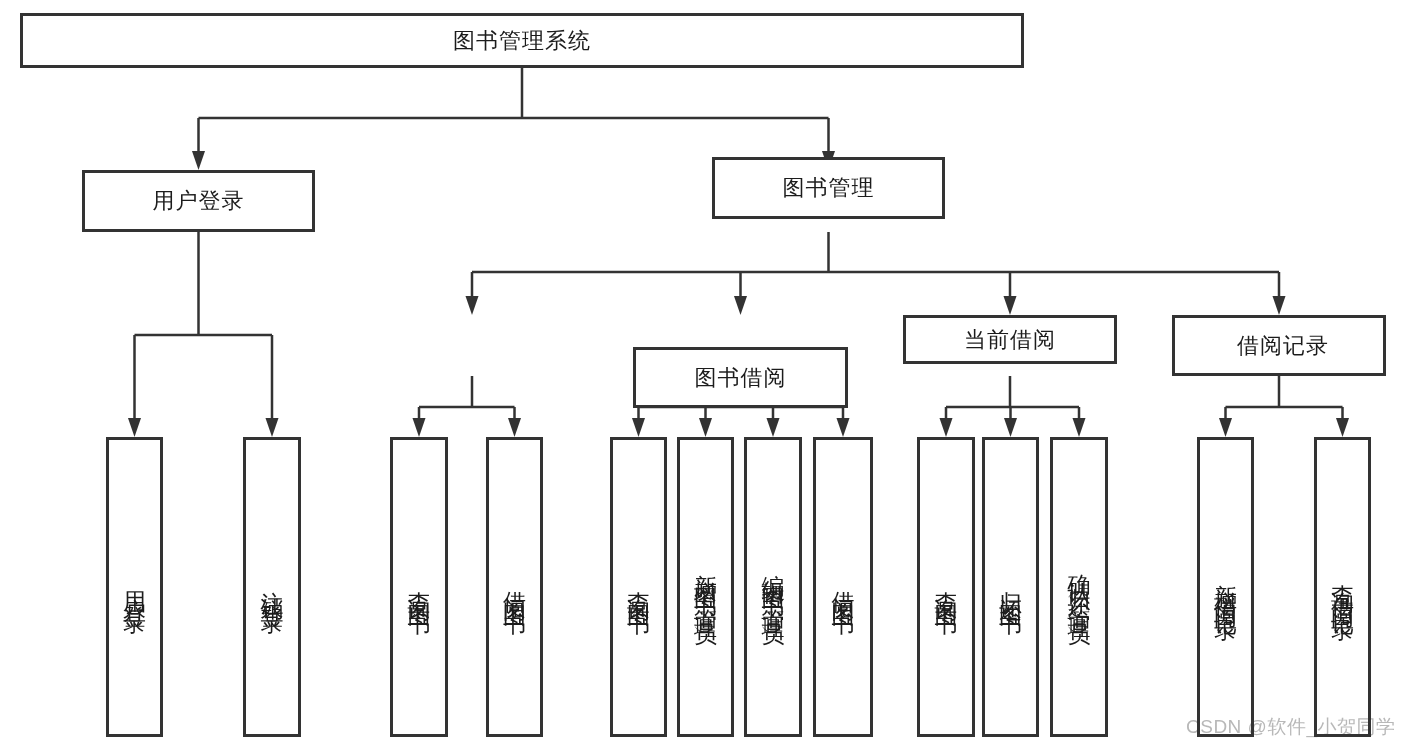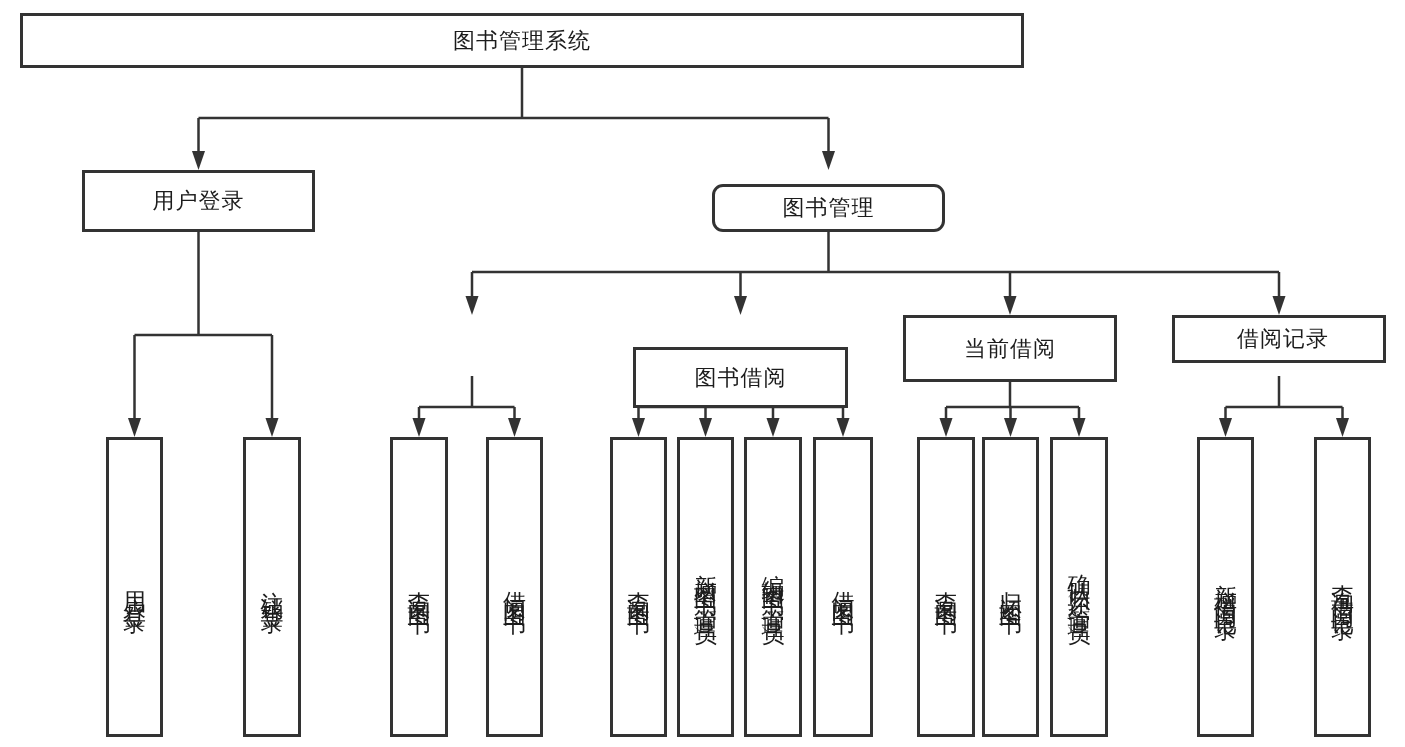--- a/index.html
+++ b/index.html
@@ -92,38 +92,39 @@
     <polygon class="arrow" points="1079,437 1072.5,418 1085.5,418"></polygon>
 
     <path class="line" d="M1279 376 V407 M1225.5 407 H1342.5 M1225.5 407 V419 M1342.5 407 V419"></path>
     <polygon class="arrow" points="1225.5,437 1219,418 1232,418"></polygon>
     <polygon class="arrow" points="1342.5,437 1336,418 1349,418"></polygon>
   </svg>
 
   <div class="box h-box" style="left:20px; top:13px; width:1004px; height:55px;">图书管理系统</div>
 
   <div class="box h-box" style="left:82px; top:170px; width:233px; height:62px;">用户登录</div>
-  <div class="box h-box" style="left:712px; top:184px; width:233px; height:48px;border-radius:11px;">图书管理</div>
+  <div class="box h-box" style="left:712px; top:157px; width:233px; height:62px;">图书管理</div>
 
   <div class="box h-box" style="left:633px; top:315px; width:215px; height:61px;margin-top:32px;">图书借阅</div>
-  <div class="box h-box" style="left:903px; top:315px; width:214px; height:67px;">当前借阅</div>
-  <div class="box h-box" style="left:1172px; top:315px; width:214px; height:48px;padding-left:8px;">借阅记录</div>
+  <div class="box h-box" style="left:903px; top:315px; width:214px; height:49px;">当前借阅</div>
+  <div class="box h-box" style="left:1172px; top:315px; width:214px; height:61px;padding-left:8px;">借阅记录</div>
 
   <div class="box v-box" style="left:106px; top:437px; width:57px; height:300px;">用户登录</div>
   <div class="box v-box" style="left:243px; top:437px; width:58px; height:300px;">注销登录</div>
 
   <div class="box v-box" style="left:390px; top:437px; width:58px; height:300px;">查询图书</div>
   <div class="box v-box" style="left:486px; top:437px; width:57px; height:300px;">借阅图书</div>
 
   <div class="box v-box" style="left:610px; top:437px; width:57px; height:300px;">查询图书</div>
   <div class="box v-box" style="left:677px; top:437px; width:57px; height:300px;">新增图书（管理员）</div>
   <div class="box v-box" style="left:744px; top:437px; width:58px; height:300px;">编辑图书（管理员）</div>
   <div class="box v-box" style="left:813px; top:437px; width:60px; height:300px;">借阅图书</div>
 
   <div class="box v-box" style="left:917px; top:437px; width:58px; height:300px;">查询图书</div>
   <div class="box v-box" style="left:982px; top:437px; width:57px; height:300px;">归还图书</div>
   <div class="box v-box" style="left:1050px; top:437px; width:58px; height:300px;">确认归还（管理员）</div>
 
   <div class="box v-box" style="left:1197px; top:437px; width:57px; height:300px;">新增借阅记录</div>
   <div class="box v-box" style="left:1314px; top:437px; width:57px; height:300px;">查询借阅记录</div>
 
+  <div class="watermark">CSDN @软件_小贺同学</div>
 
 </div>
 
 </body></html>

